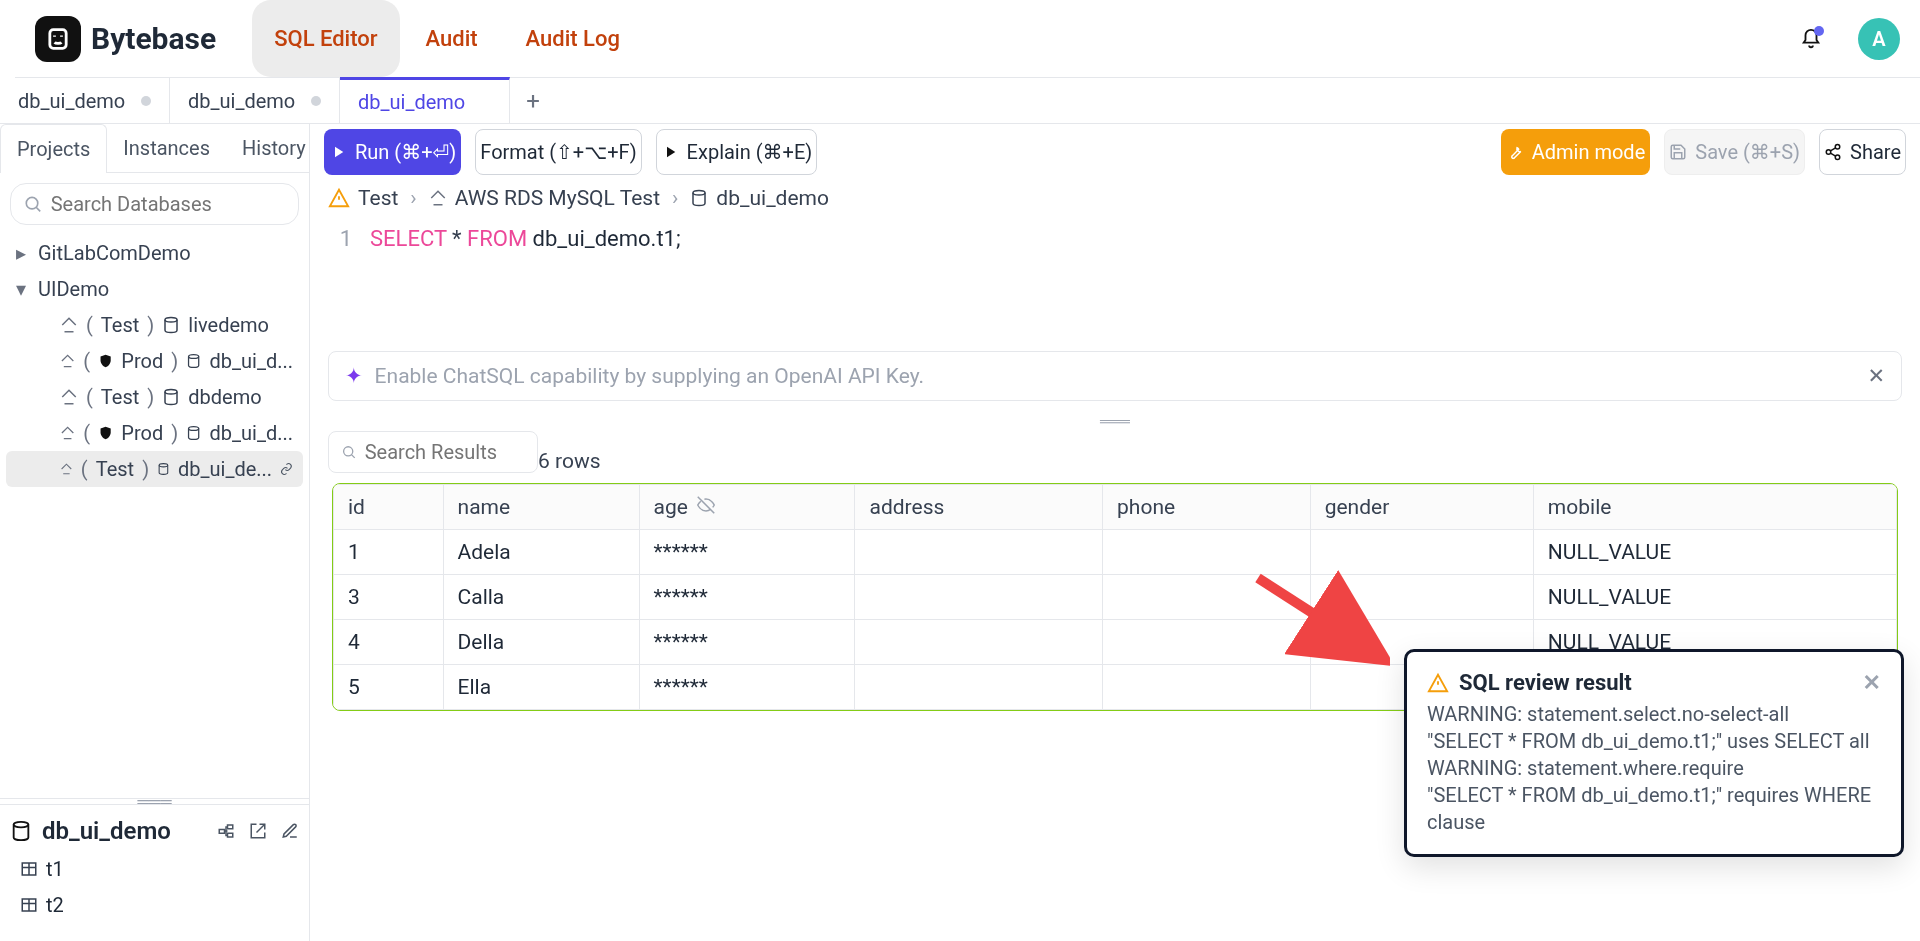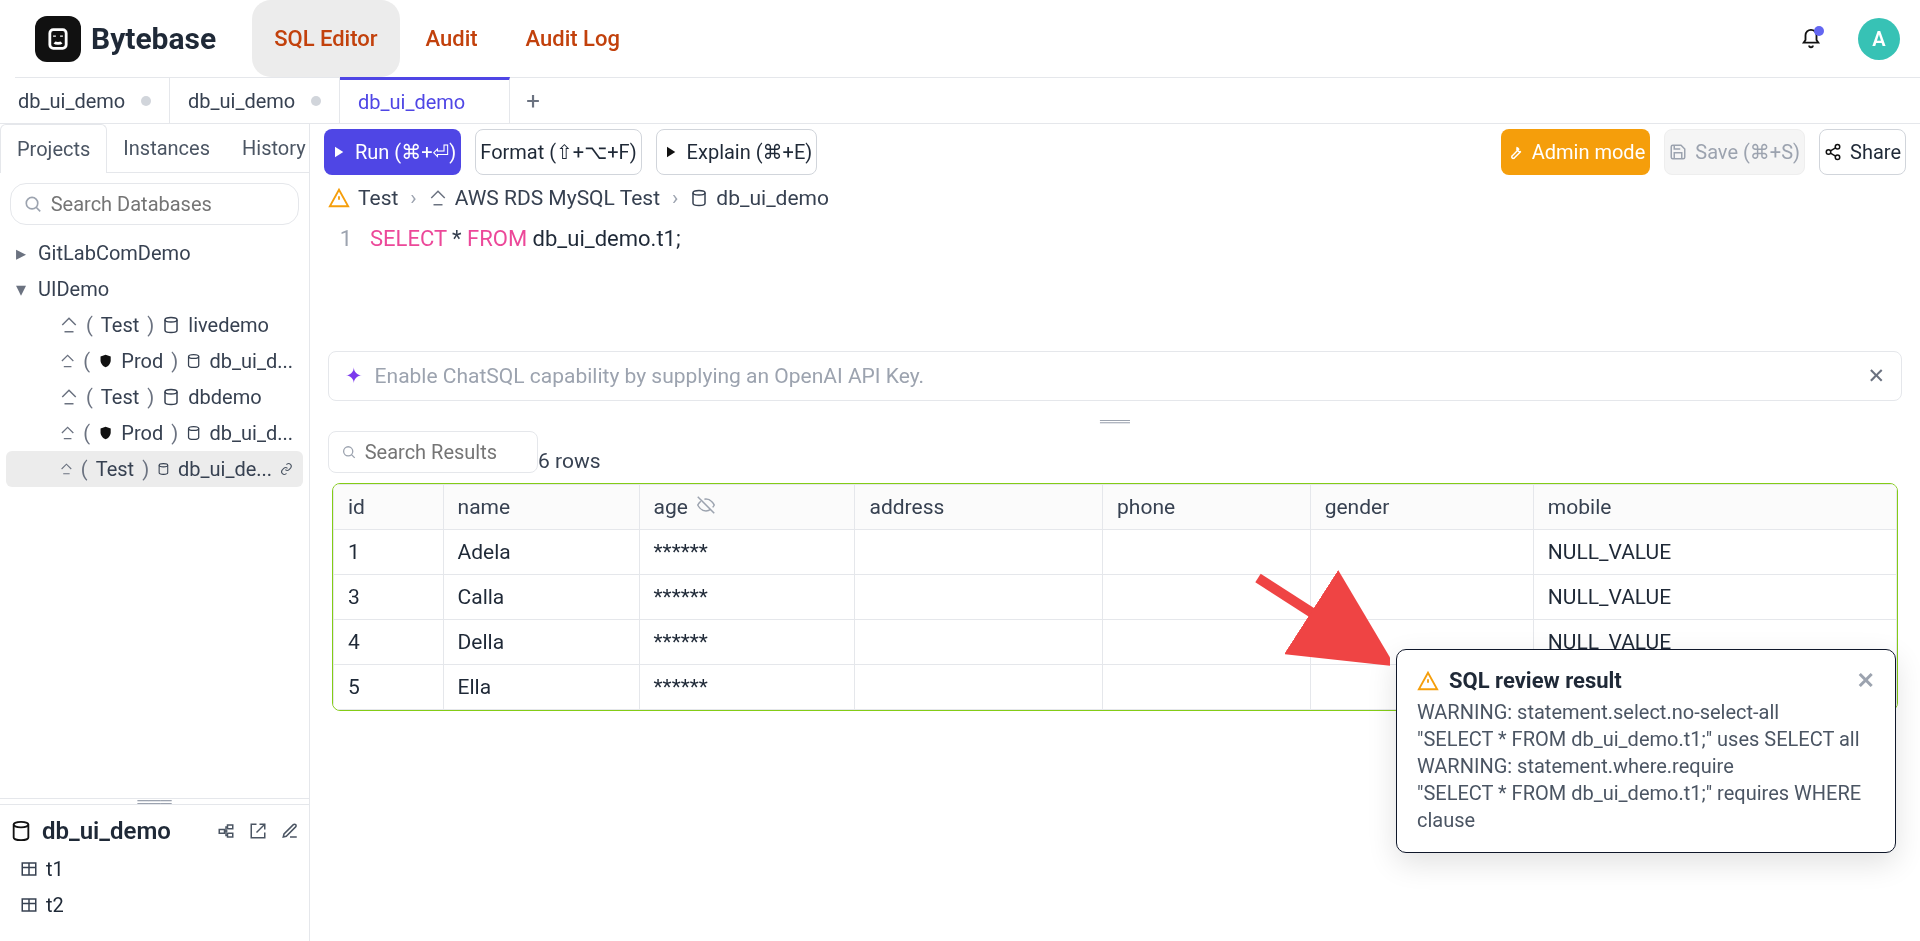--- a/index.html
+++ b/index.html
@@ -77,21 +77,21 @@
 .search-results { display: flex; align-items: center; gap: 8px; border: 1px solid #e5e7eb; border-radius: 8px; padding: 8px 12px; color: #9ca3af; font-size: 20px; width: 210px; }
 .rows-label { font-size: 21px; color: #374151; }
 
 .data-table { margin: 0 22px; border: 1px solid #84cc16; border-radius: 8px; overflow: hidden; font-size: 21px; }
 .data-table table { border-collapse: collapse; width: 100%; }
 .data-table th, .data-table td { border: 1px solid #e5e7eb; padding: 10px 14px; text-align: left; font-weight: 400; }
 .data-table th { color: #374151; background: #fbfbfb; }
 .eye-off { color: #9ca3af; margin-left: 4px; }
 
 
-.toast { position: absolute; right: 24px; top: 525px; width: 500px; background: #fff; border: 1px solid #0f172a; border-radius: 10px; box-shadow: 0 10px 30px rgba(0,0,0,.12); padding: 18px 20px; z-index: 50; }
+.toast { position: absolute; right: 16px; top: 525px; width: 500px; background: #fff; border: 3px solid #0f172a; border-radius: 10px; box-shadow: 0 10px 30px rgba(0,0,0,.12); padding: 18px 20px; z-index: 50; }
 .toast-head { display: flex; align-items: center; gap: 10px; font-weight: 700; font-size: 22px; }
 .toast-close { margin-left: auto; color: #9ca3af; cursor: pointer; }
 .toast-body { color: #4b5563; font-size: 20px; margin-top: 6px; line-height: 1.35; }
 
 
 .arrow { position: absolute; left: 940px; top: 446px; z-index: 60; pointer-events: none; }
 
 svg { display: block; }
 .icon { width: 22px; height: 22px; }
 .icon-sm { width: 18px; height: 18px; }

